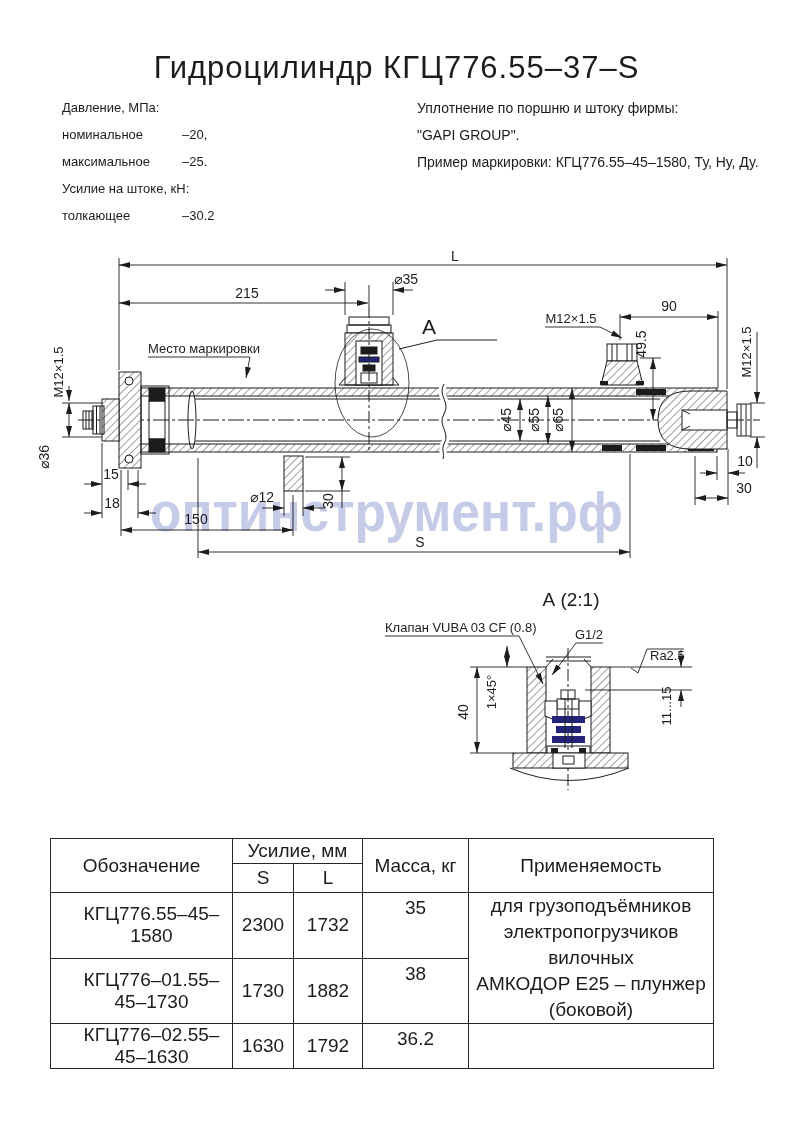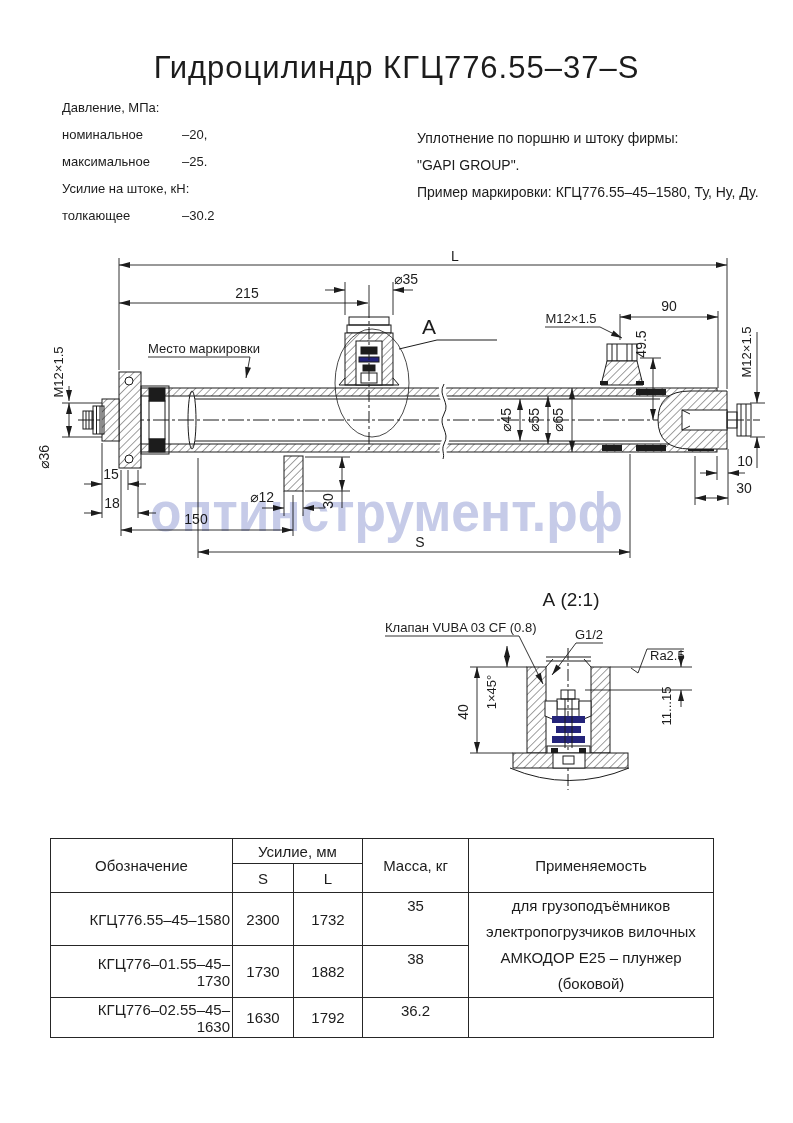--- a/index.html
+++ b/index.html
@@ -1,34 +1,34 @@
 <!DOCTYPE html>
 <html><head>
 <meta charset="utf-8">
 <style>
   html,body{margin:0;padding:0;background:#fff;}
   body{width:793px;height:1123px;position:relative;overflow:hidden;
        font-family:"Liberation Sans","DejaVu Sans",sans-serif;color:#1c1c1c;}
   .abs{position:absolute;}
   #title{left:0;top:50px;width:793px;text-align:center;font-size:31px;letter-spacing:1px;}
   .specline{font-size:13px;white-space:nowrap;}
-  .sealline{font-size:14px;white-space:nowrap;margin-top:30px;}
+  .sealline{font-size:14px;white-space:nowrap;}
   .val{position:absolute;left:120px;top:0;}
   #watermark{left:150px;top:479px;font-size:56px;font-weight:600;letter-spacing:0px;
      color:#bcc2e4;opacity:.85;transform:scaleX(.92);transform-origin:left top;
      mix-blend-mode:multiply;white-space:nowrap;}
   svg{position:absolute;left:0;top:0;pointer-events:none;}
   svg text{font-family:"Liberation Sans","DejaVu Sans",sans-serif;font-size:14px;fill:#1c1c1c;}
   svg .sm{font-size:13px;}
   svg .big{font-size:21px;}
   svg .ttl{font-size:19px;}
   table#spec-table{position:absolute;left:50px;top:838px;border-collapse:collapse;
-     table-layout:fixed;font-size:15px;}
+     table-layout:fixed;font-size:19px;}
   #spec-table td{border:1.6px solid #262626;text-align:center;padding:0 2px;}
-  #spec-table td.desig{text-align:right;padding-left:22px;}
+  #spec-table td.desig{text-align:center;padding-left:22px;}
   #spec-table td.mass{vertical-align:top;padding-top:4px;margin-top:6px;}
   #spec-table td.app{line-height:26px;}
 </style>
 </head>
 <body>
 
 <div id="title" class="abs">Гидроцилиндр КГЦ776.55–37–S</div>
 
 <div class="abs specline" style="left:62px;top:100px">Давление, МПа:</div>
 <div class="abs specline" style="left:62px;top:127px;width:300px">

